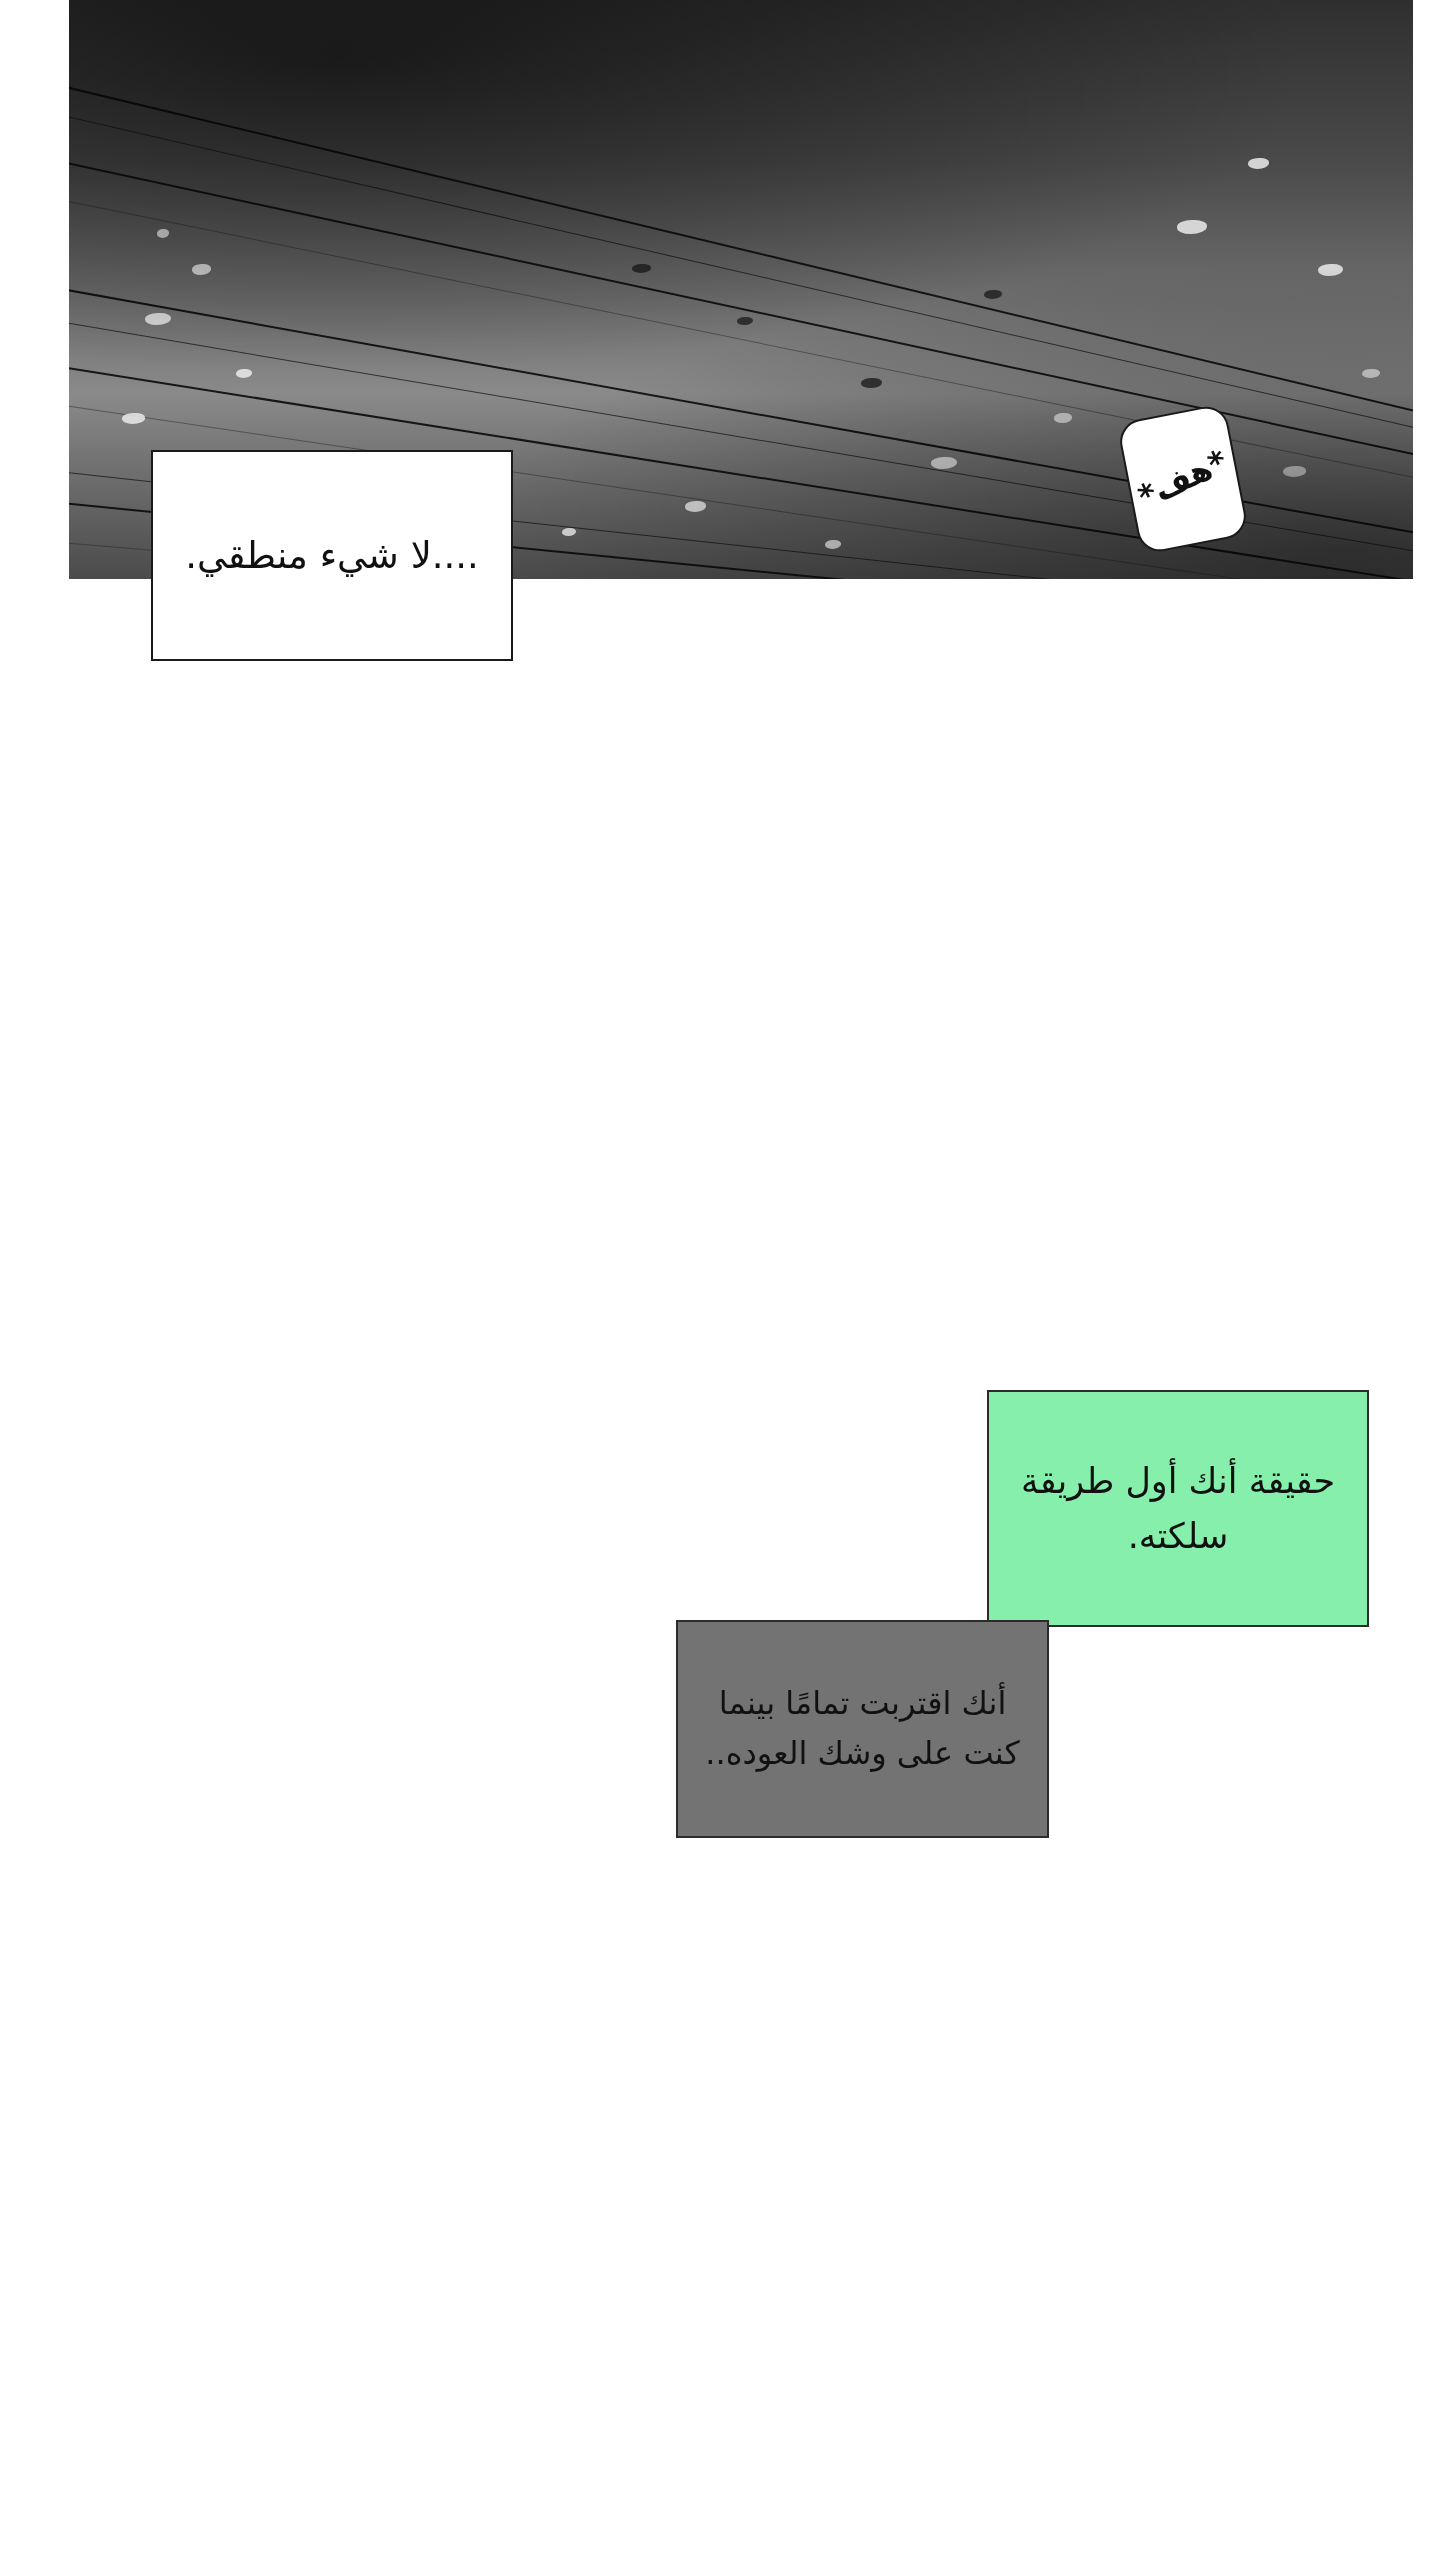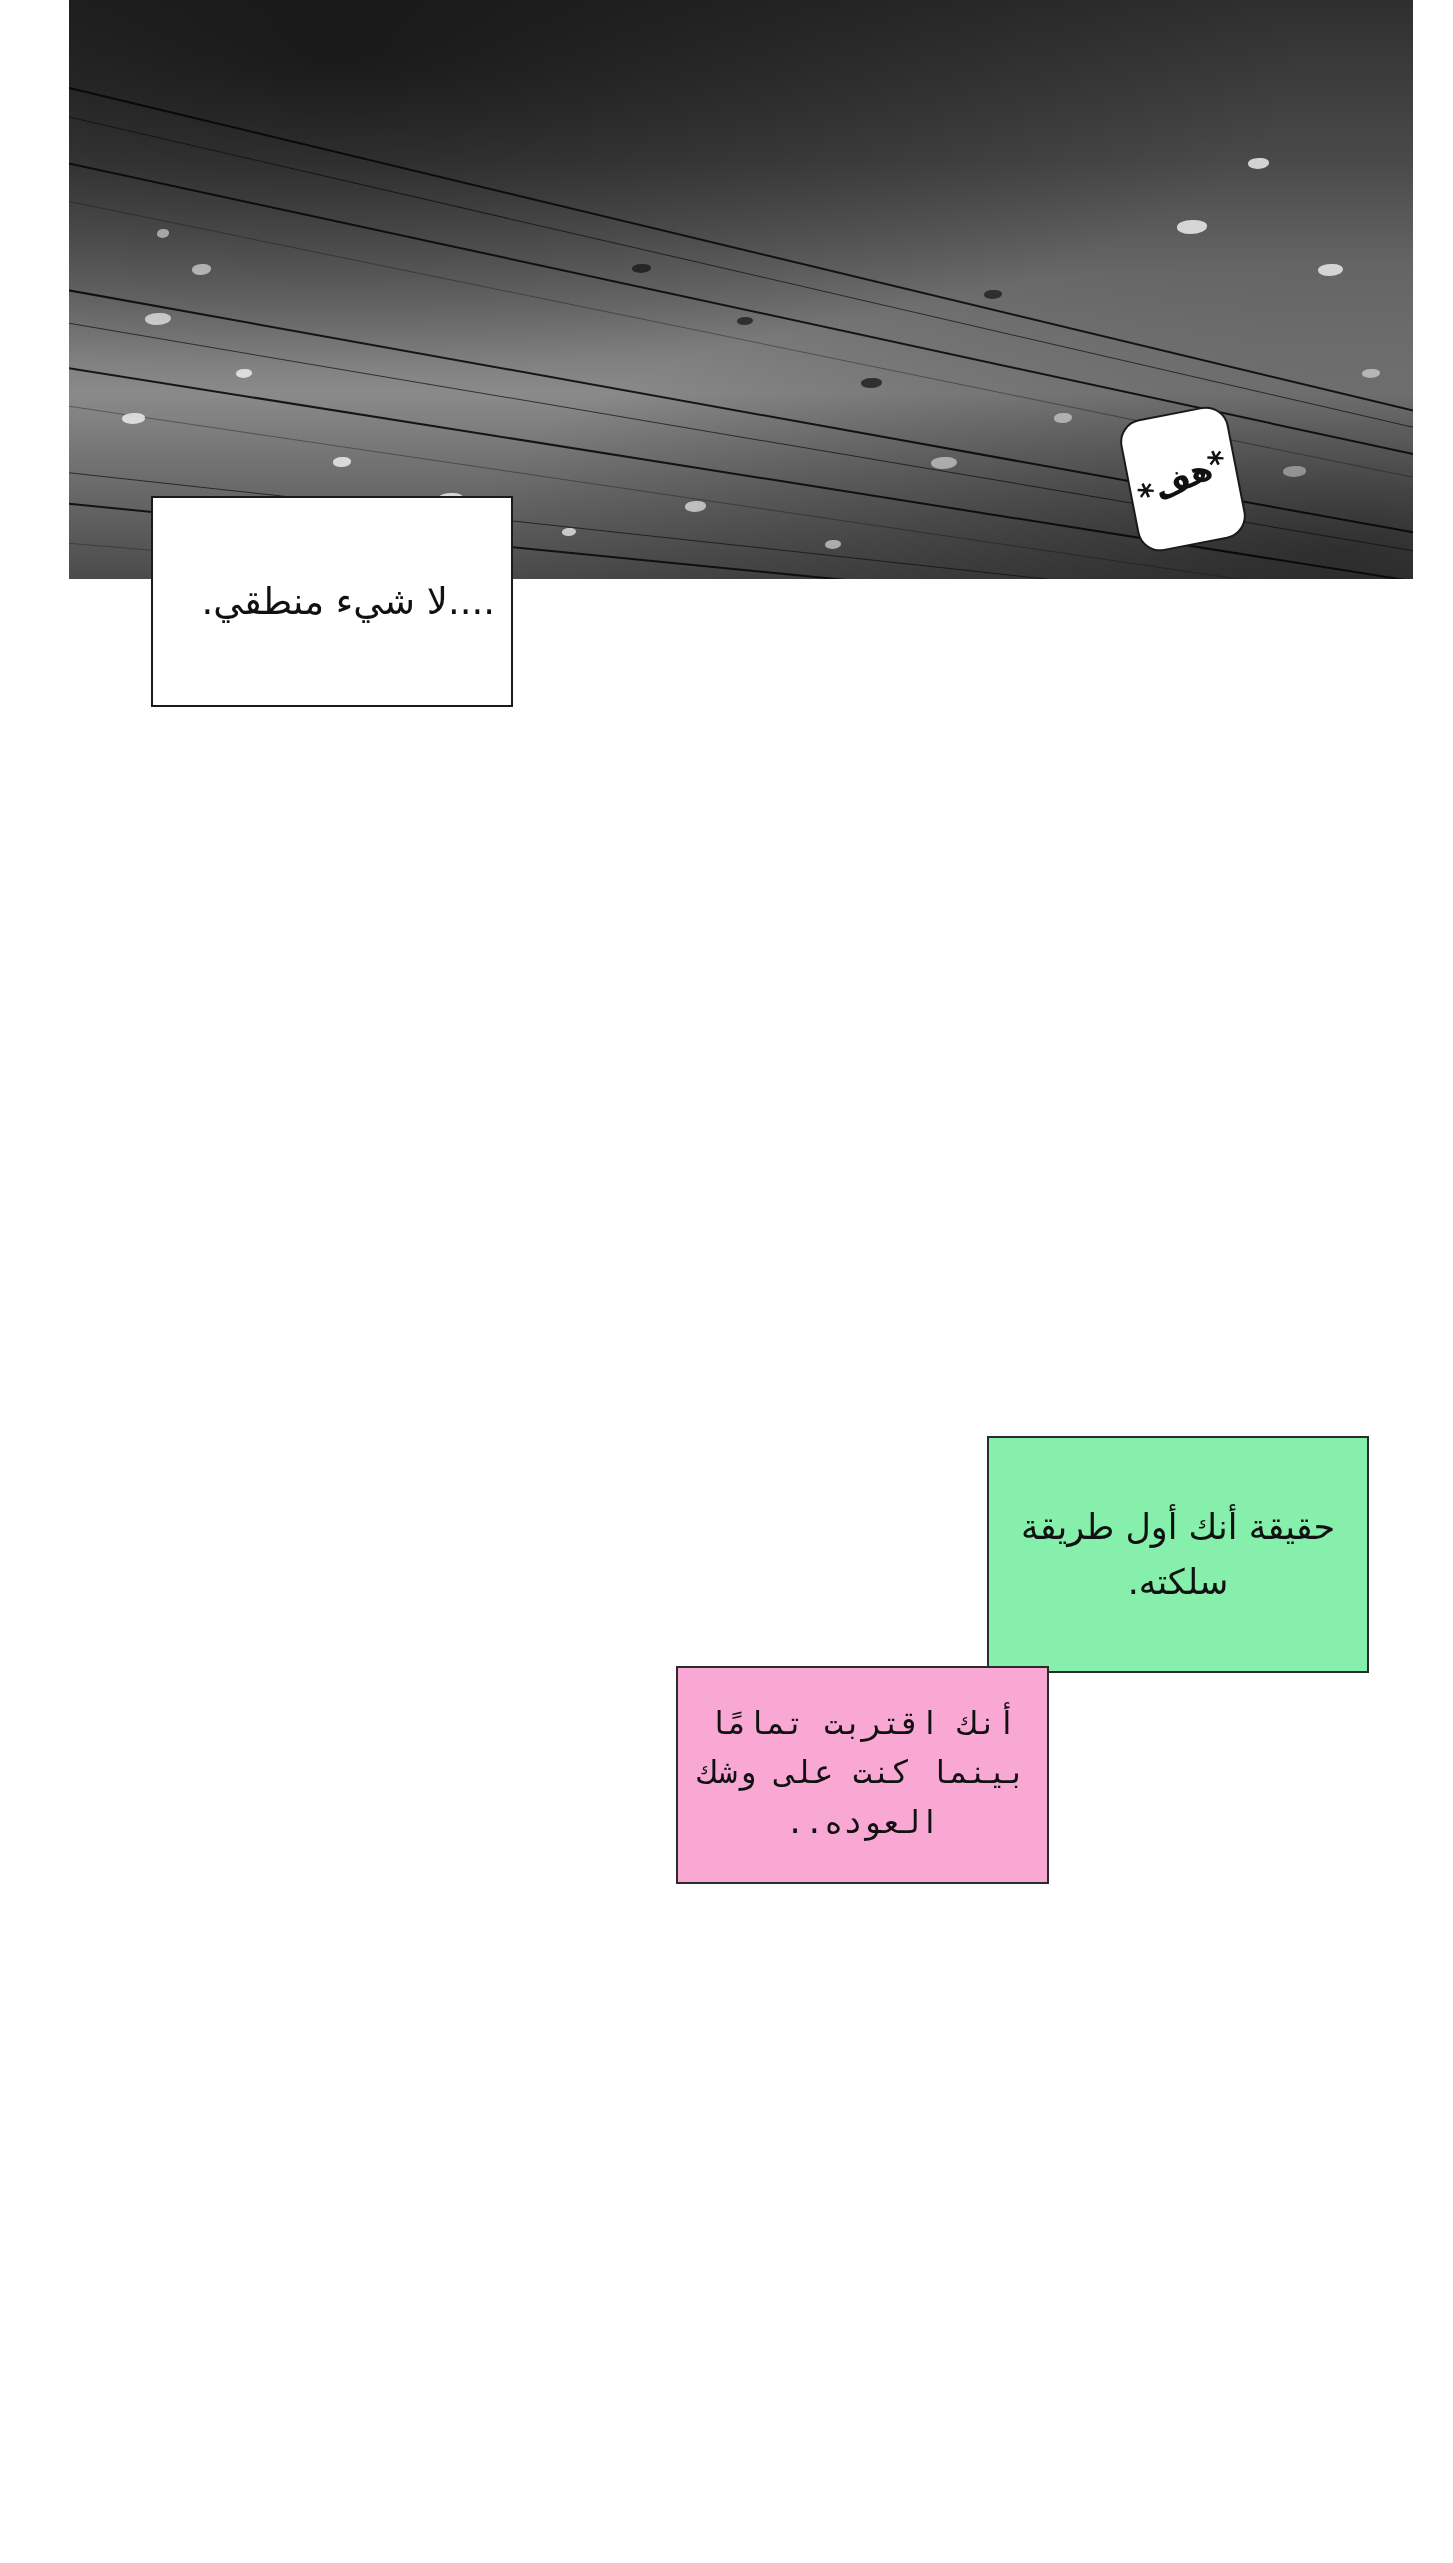--- a/index.html
+++ b/index.html
@@ -60,26 +60,25 @@
   }
 
   
   .bubble {
     position: absolute;
     background: #ffffff;
     border: 2.6px solid #1a1a1a;
     box-sizing: border-box;
     display: flex;
     align-items: center;
-    justify-content: flex-start;
+    justify-content: center;
     text-align: center;
     color: #111111;
     line-height: 1.55;
     padding: 10.6px 16px;
-    margin-top: 46px;
   }
 
   #bubble-1 {
     left: 151px;
     top: 450px;
     width: 362px;
     height: 211px;
     font-size: 37px;
   }
 
@@ -93,22 +92,21 @@
     background: #86efac;
   }
 
   #bubble-3 {
     left: 676px;
     top: 1620px;
     width: 373px;
     height: 218px;
     font-size: 32px;
     border-color: #2b2b2b;
-    background: #f9a8d4;
-    font-family: Liberation Mono, monospace;
+    background: #737373;
   }
 
   
   #sfx-bubble {
     position: absolute;
     left: 1128px;
     top: 412px;
     width: 106px;
     height: 130px;
     background: #ffffff;

